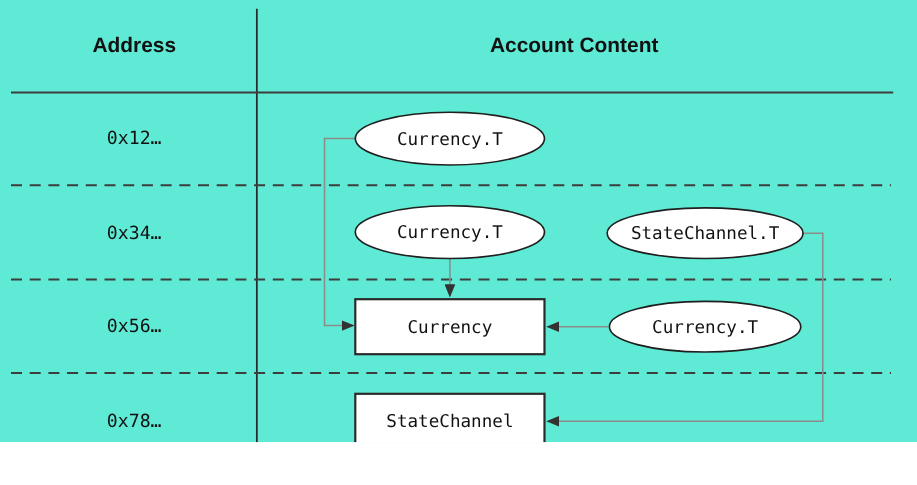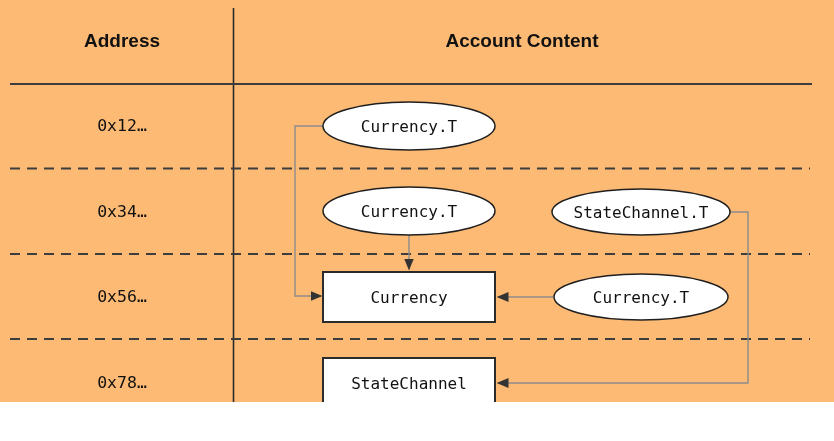--- a/index.html
+++ b/index.html
@@ -4,21 +4,21 @@
 <style>
   html, body {
     margin: 0;
     padding: 0;
     background: #ffffff;
   }
   .stage {
     position: relative;
     width: 834px;
     height: 402px;
-    background: #fdba74;
+    background: #5eead4;
     overflow: hidden;
     font-family: "Liberation Sans", sans-serif;
   }
   svg { display: block; }
   .hdr {
     font-family: "Liberation Sans", sans-serif;
     font-size: 19px;
     font-weight: bold;
     fill: #111111;
   }

